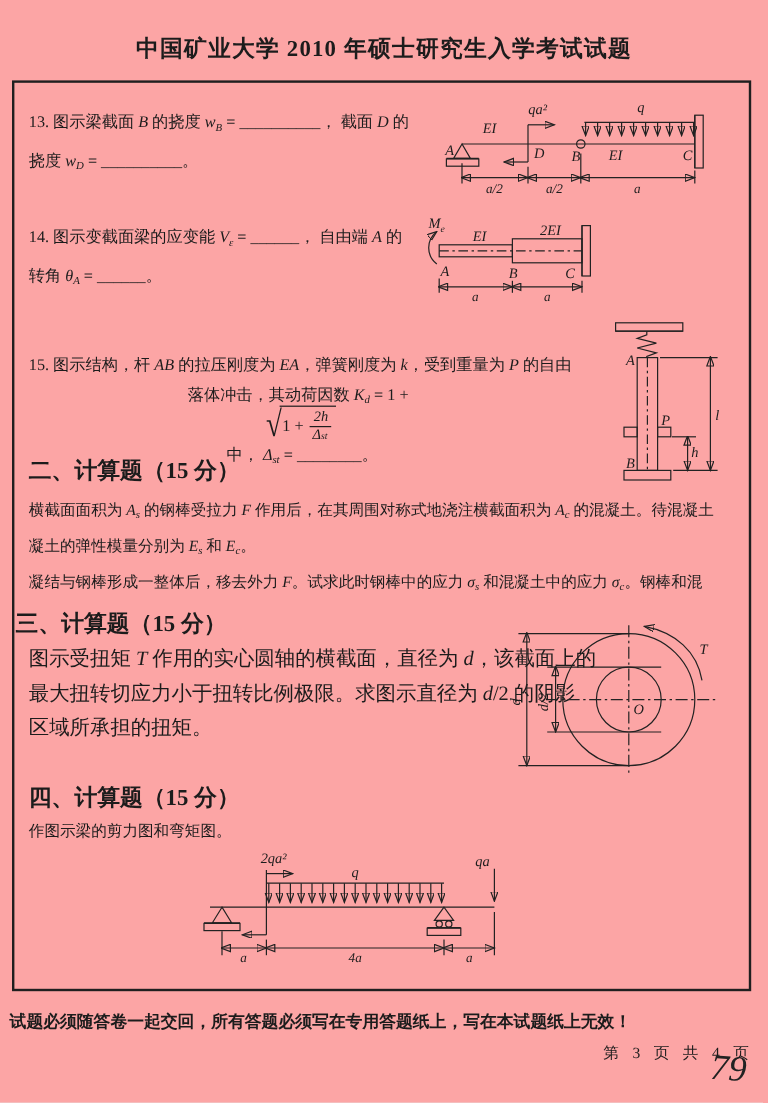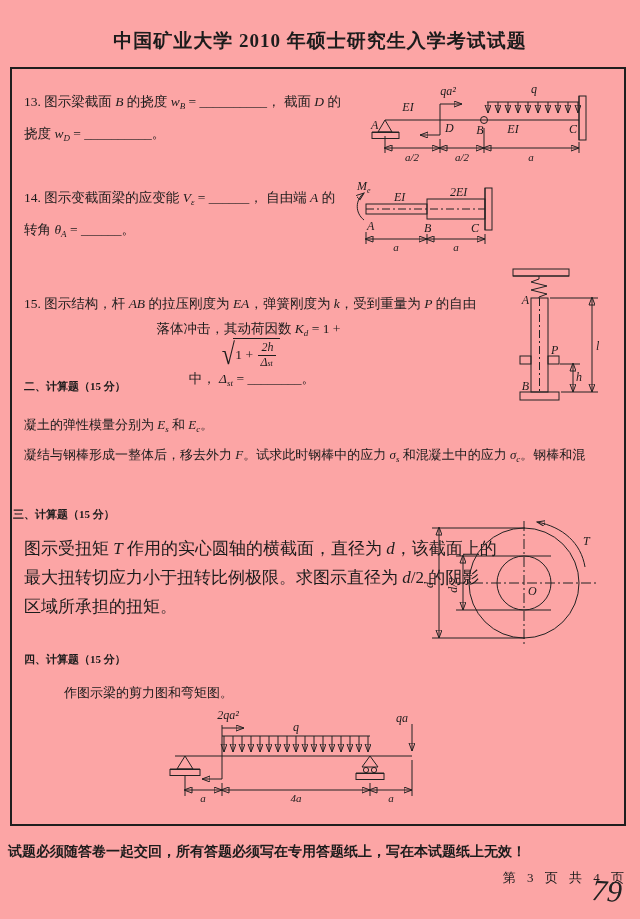--- a/index.html
+++ b/index.html
@@ -16,21 +16,21 @@
     position:absolute; left:10px; top:67px; width:612px; height:755px;
     border:2px solid #1f1f1f; background:transparent;
   }
   .abs{position:absolute;}
   .pline{white-space:pre; font-size:13.5px; height:32px; line-height:32px;}
   .para .pline{height:30px; line-height:30px; font-size:13px;}
   .para3 .pline{height:29px; line-height:29px; font-size:17px;}
   .seg-var{font-style:italic;}
   .seg-vsub{font-style:italic; font-size:9px; vertical-align:-3px;}
   .seg-blank{letter-spacing:0;margin-top:20px;}
-  .heading{font-size:11px; font-weight:bold; white-space:pre;}
+  .heading{font-size:19px; font-weight:bold; white-space:pre;}
   .formula-line{display:flex; align-items:center; font-size:13.5px; white-space:pre;}
   .sqrt{display:inline-flex; align-items:center; margin:0 1px;}
   .sqrt-sym{font-size:30px; line-height:1; font-weight:400; transform:scaleX(.8);}
   .sqrt-body{border-top:1.3px solid #1c1c1c; display:inline-flex; align-items:center; padding:2px 4px 0 2px; margin-left:-3px;}
   .frac{display:inline-flex; flex-direction:column; align-items:flex-start; line-height:1.15; font-size:12px; margin-left:2px;}
   .frac-num{border-bottom:1px solid #1c1c1c; padding:0 3px; font-style:italic;}
   .frac-den{padding:0 2px; font-style:italic;}
   .frac-den .sub{font-size:8px; font-style:italic;}
   .footer-warning{position:absolute; left:8px; top:843px; font-size:14px; font-weight:bold; white-space:pre;}
   .page-number{position:absolute; right:12px; top:869px; font-size:13px; letter-spacing:4px; white-space:pre;}
@@ -214,20 +214,21 @@
       <text x="111" y="90">l</text>
       <g>
         <line x1="75" y1="104" x2="95" y2="104"></line>
         <line x1="88" y1="104" x2="88" y2="132" marker-start="url(#a15s)" marker-end="url(#a15e)"></line>
       </g>
       <text x="91" y="121">h</text>
     </svg>
 
     <div class="abs heading" style="left:12px; top:310px;">二、计算题（15 分）</div>
     <div class="abs para" style="left:12px; top:341px;">
+      <div class="pline"><span>横截面面积为 </span><span class="seg-var">A</span><span class="seg-vsub">s</span><span> 的钢棒受拉力 </span><span class="seg-var">F</span><span> 作用后，在其周围对称式地浇注横截面积为 </span><span class="seg-var">A</span><span class="seg-vsub">c</span><span> 的混凝土。待混凝土</span></div>
       <div class="pline"><span>凝土的弹性模量分别为 </span><span class="seg-var">E</span><span class="seg-vsub">s</span><span> 和 </span><span class="seg-var">E</span><span class="seg-vsub">c</span><span>。</span></div>
       <div class="pline"><span>凝结与钢棒形成一整体后，移去外力 </span><span class="seg-var">F</span><span>。试求此时钢棒中的应力 </span><span class="seg-var">σ</span><span class="seg-vsub">s</span><span> 和混凝土中的应力 </span><span class="seg-var">σ</span><span class="seg-vsub">c</span><span>。钢棒和混</span></div>
     </div>
 
     <div class="abs heading" style="left:1px; top:438px;">三、计算题（15 分）</div>
     <div class="abs para3" style="left:12px; top:465px;">
       <div class="pline"><span>图示受扭矩 </span><span class="seg-var">T</span><span> 作用的实心圆轴的横截面，直径为 </span><span class="seg-var">d</span><span>，该截面上的</span></div>
       <div class="pline"><span>最大扭转切应力小于扭转比例极限。求图示直径为 </span><span class="seg-var">d</span><span>/2 的阴影</span></div>
       <div class="pline"><span>区域所承担的扭矩。</span></div>
     </div>
@@ -259,21 +260,21 @@
       <g>
         <line x1="31" y1="51" x2="126" y2="51"></line>
         <line x1="31" y1="105" x2="126" y2="105"></line>
         <line x1="38" y1="51" x2="38" y2="105" marker-start="url(#acs)" marker-end="url(#ace)"></line>
       </g>
       <text x="32" y="80" transform="rotate(-90 32 80)" text-anchor="middle">d/2</text>
       <text x="103" y="90">O</text>
     </svg>
 
     <div class="abs heading" style="left:12px; top:583px;">四、计算题（15 分）</div>
-    <div class="abs pline" style="left:12px; top:608px; font-size:13px;margin-left:40px;">作图示梁的剪力图和弯矩图。</div>
+    <div class="abs pline" style="left:12px; top:608px; font-size:13px;">作图示梁的剪力图和弯矩图。</div>
 
     <svg style="left:118px; top:633px;" width="300" height="106" viewBox="0 0 300 106">
       <defs>
         <marker id="a4e" markerWidth="9" markerHeight="7" refX="8" refY="3" orient="auto" markerUnits="userSpaceOnUse">
             <path d="M0,0 L8,3 L0,6 z" fill="#222" stroke="none"></path>
           </marker>
         <marker id="a4s" markerWidth="9" markerHeight="7" refX="1" refY="3" orient="auto" markerUnits="userSpaceOnUse">
             <path d="M8,0 L0,3 L8,6 z" fill="#222" stroke="none"></path>
           </marker>
         <pattern id="h4" width="5" height="5" patternUnits="userSpaceOnUse" patternTransform="rotate(45)">

